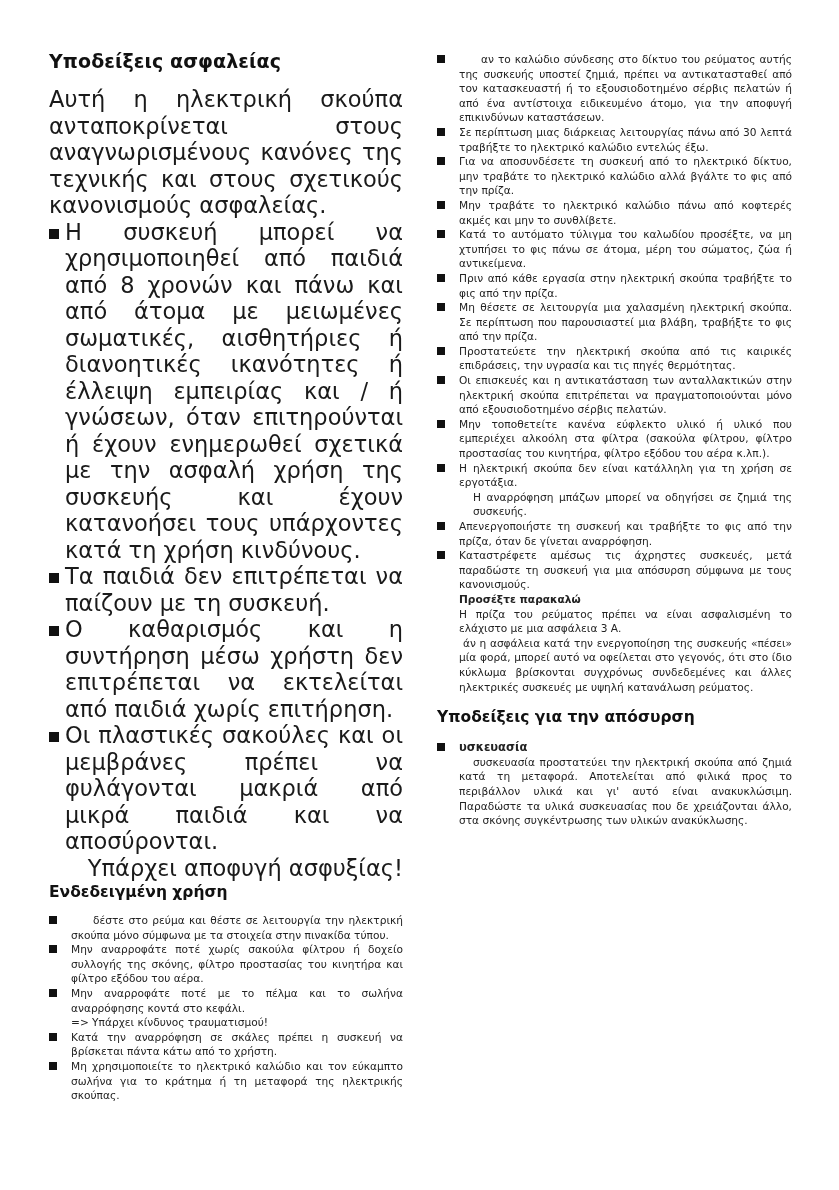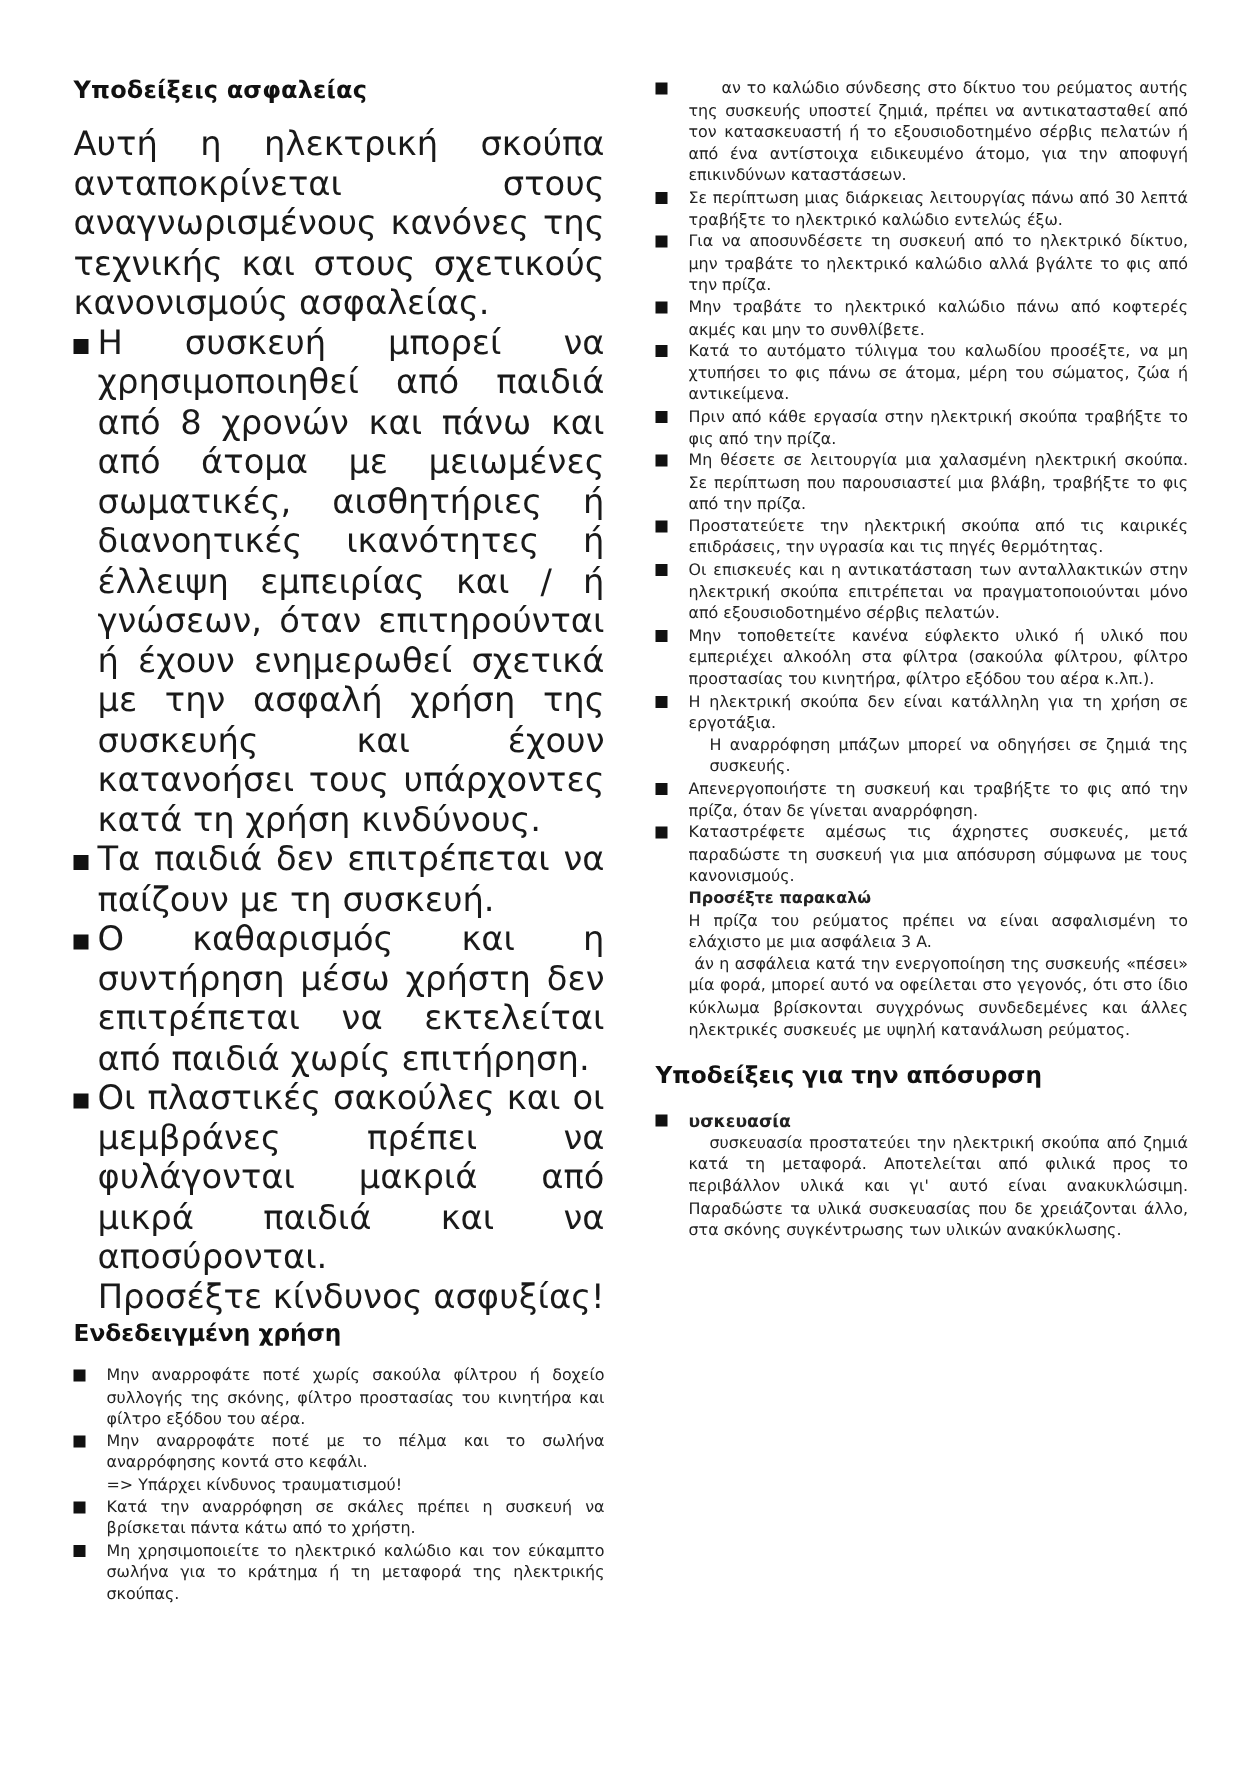--- a/index.html
+++ b/index.html
@@ -1,20 +1,20 @@
 <!DOCTYPE html>
 <html><head>
 <meta charset="utf-8">
 <style>
   html, body { margin: 0; padding: 0; background: #ffffff; }
   body { width: 839px; height: 1190px; position: relative; overflow: hidden; color: #1a1a1a; font-family: "DejaVu Sans", sans-serif; }
   .page { position: absolute; left: 0; top: 0; width: 839px; height: 1190px; background: #fff; }
   .col-left { position: absolute; left: 49px; top: 50px; width: 354px; }
   .col-right { position: absolute; left: 437px; top: 52px; width: 355px; }
-  h1.sec { font-family: "DejaVu Sans", sans-serif; font-weight: bold; font-size: 16px; margin: 0 0 14px 0; letter-spacing: 0.1px; color: #111; }
+  h1.sec { font-family: "DejaVu Sans", sans-serif; font-weight: bold; font-size: 19px; margin: 0 0 14px 0; letter-spacing: 0.1px; color: #111; }
   .big { font-family: "DejaVu Sans", sans-serif; font-size: 22.5px; line-height: 26.5px; text-align: justify; color: #1a1a1a; margin: 0; }
   .big-bullets { list-style: none; margin: 0; padding: 0; }
   .big-bullets li { position: relative; padding-left: 16px; font-size: 22.5px; line-height: 26.5px; text-align: justify; }
   .big-bullets li::before { content: ""; position: absolute; left: 0; top: 10px; width: 10px; height: 10px; background: #111; }
   .big-note { font-size: 22.5px; line-height: 26.5px; text-align: right; margin: 0; }
   h2.sub { font-family: "DejaVu Sans", sans-serif; font-weight: bold; font-size: 15.5px; margin: 2px 0 12px 0; color: #111; }
   .small-list { list-style: none; margin: 0; padding: 0; }
   .small-list li { position: relative; padding-left: 22px; font-size: 10.6px; line-height: 14.6px; text-align: justify; color: #222; }
   .small-list li::before { content: ""; position: absolute; left: 0; top: 3px; width: 8px; height: 8px; background: #111; }
   .indent-first { text-indent: 22px; display: block; }
@@ -30,24 +30,27 @@
 
   <div class="col-left">
     <h1 class="sec">Υποδείξεις ασφαλείας</h1>
     <p class="big">Αυτή η ηλεκτρική σκούπα ανταποκρίνεται στους αναγνωρισμένους κανόνες της τεχνικής και στους σχετικούς κανονισμούς ασφαλείας.</p>
     <ul class="big-bullets">
       <li>Η συσκευή μπορεί να χρησιμοποιηθεί από παιδιά από 8 χρονών και πάνω και από άτομα με μειωμένες σωματικές, αισθητήριες ή διανοητικές ικανότητες ή έλλειψη εμπειρίας και / ή γνώσεων, όταν επιτηρούνται ή έχουν ενημερωθεί σχετικά με την ασφαλή χρήση της συσκευής και έχουν κατανοήσει τους υπάρχοντες κατά τη χρήση κινδύνους.</li>
       <li>Τα παιδιά δεν επιτρέπεται να παίζουν με τη συσκευή.</li>
       <li>Ο καθαρισμός και η συντήρηση μέσω χρήστη δεν επιτρέπεται να εκτελείται από παιδιά χωρίς επιτήρηση.</li>
       <li>Οι πλαστικές σακούλες και οι μεμβράνες πρέπει να φυλάγονται μακριά από μικρά παιδιά και να αποσύρονται.</li>
     </ul>
-    <p class="big-note">Προσέξτε κίνδυνος ασφυξίας!</p>
+    <p class="big-note">Υπάρχει αποφυγή ασφυξίας!</p>
 
     <h2 class="sub">Ενδεδειγμένη χρήση</h2>
     <ul class="small-list">
+      <li>
+        <span class="indent-first">δέστε στο ρεύμα και θέστε σε λειτουργία την ηλεκτρική σκούπα μόνο σύμφωνα με τα στοιχεία στην πινακίδα τύπου.</span>
+      </li>
       <li>
         <span class="note">Μην αναρροφάτε ποτέ χωρίς σακούλα φίλτρου ή δοχείο συλλογής της σκόνης, φίλτρο προστασίας του κινητήρα και φίλτρο εξόδου του αέρα.</span>
       </li>
       <li>
         <span class="note">Μην αναρροφάτε ποτέ με το πέλμα και το σωλήνα αναρρόφησης κοντά στο κεφάλι.</span>
         <span class="note">=&gt; Υπάρχει κίνδυνος τραυματισμού!</span>
       </li>
       <li>
         <span class="note">Κατά την αναρρόφηση σε σκάλες πρέπει η συσκευή να βρίσκεται πάντα κάτω από το χρήστη.</span>
       </li>

